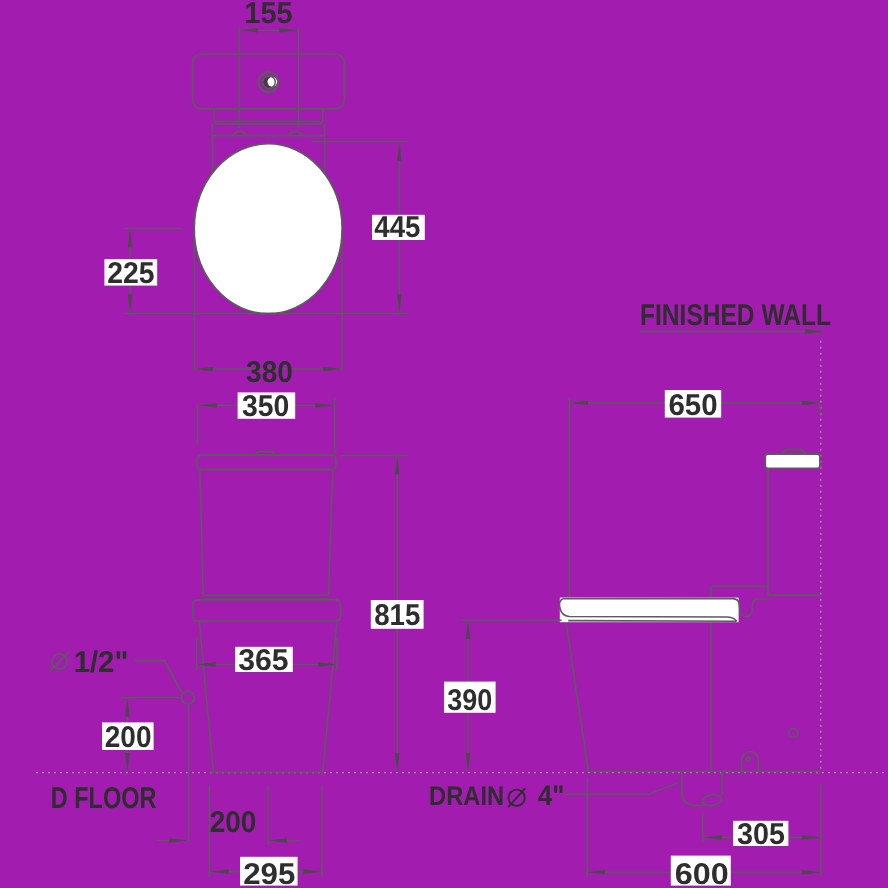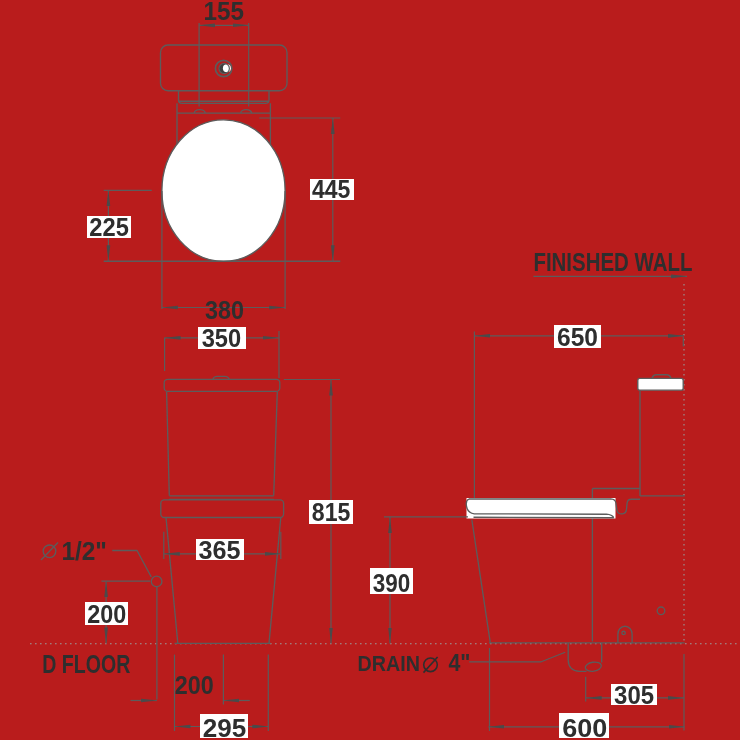--- a/index.html
+++ b/index.html
@@ -1,16 +1,16 @@
 <!DOCTYPE html>
 <html><head>
 <meta charset="utf-8">
 <style>
   html,body{margin:0;padding:0;background:#ffffff;}
-  .page{width:740px;height:740px;position:relative;background:#b91c1c;overflow:hidden;}
+  .page{width:740px;height:740px;position:relative;background:#a21caf;overflow:hidden;}
   svg{position:absolute;left:0;top:0;}
   text{font-family:"Liberation Sans",sans-serif;font-weight:bold;fill:#2e2e2e;}
 </style>
 </head>
 <body>
 <div class="page">
 <svg width="740" height="740" viewBox="0 0 740 740">
 <defs>
   <marker id="ar" orient="auto-start-reverse" markerWidth="17" markerHeight="6" refX="16" refY="3" markerUnits="userSpaceOnUse">
     <path d="M0,1.15 L16,3 L0,4.85 Z" fill="#4a4a4a"></path>

